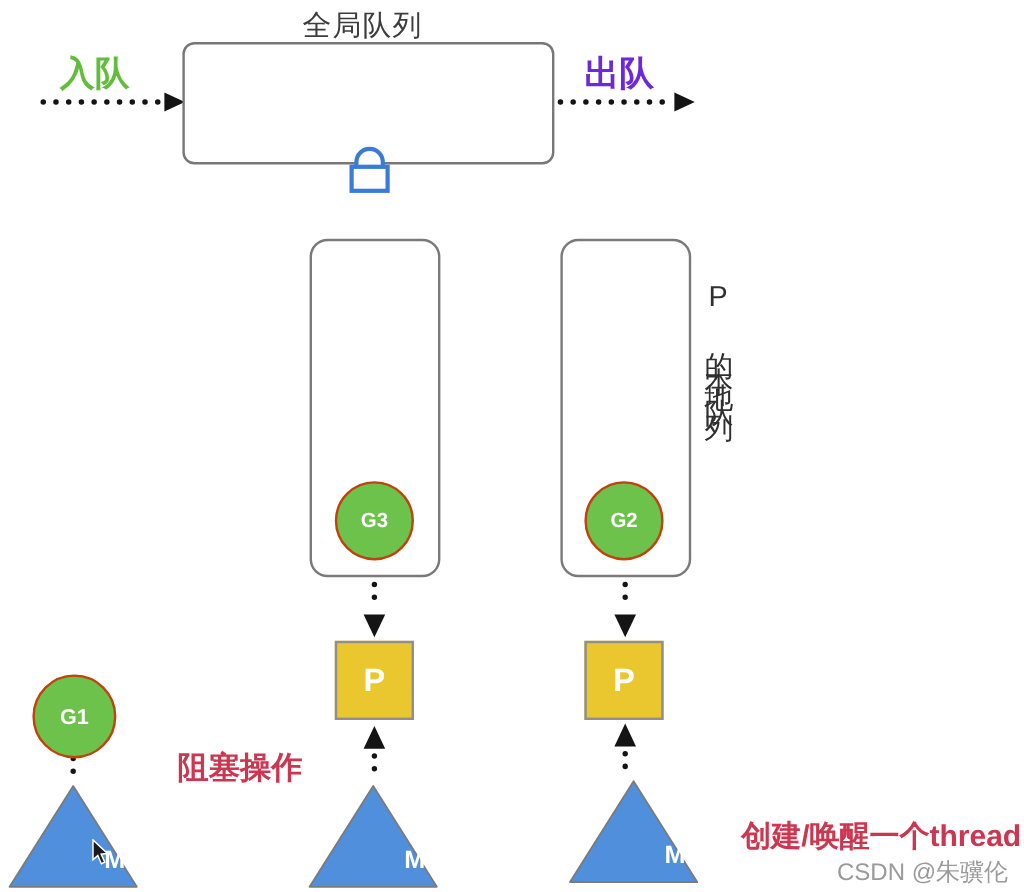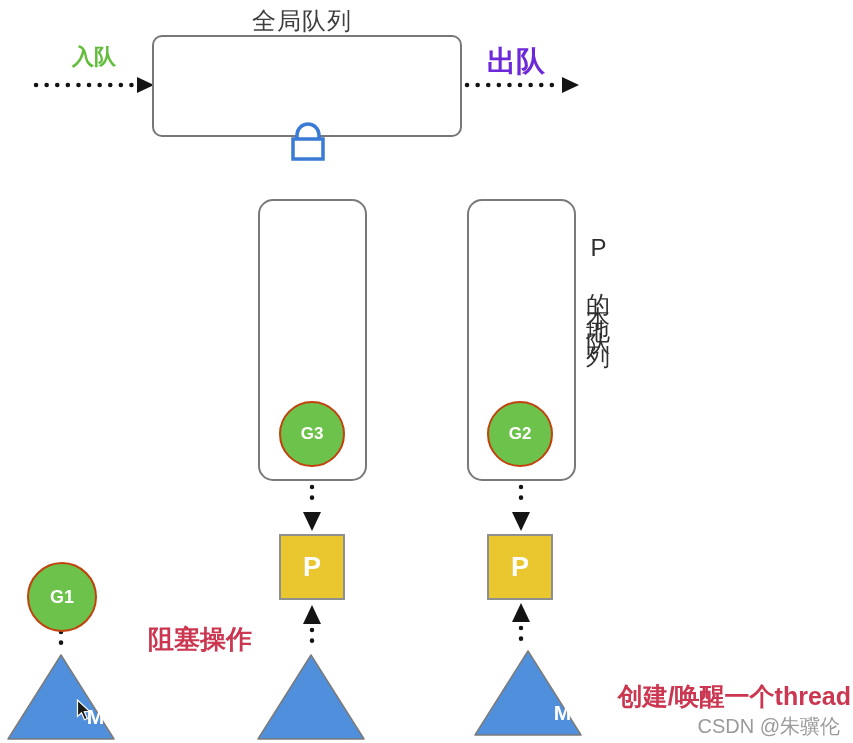--- a/index.html
+++ b/index.html
@@ -11,22 +11,22 @@
     font-family:"Liberation Sans","DejaVu Sans",sans-serif;
   }
   .abs{position:absolute;}
   
   .title{
     left:252px;top:5px;width:120px;
     font-size:24px;color:#3d3d3d;letter-spacing:1px;
     white-space:nowrap;
   }
   .enqueue{
-    left:72px;top:42px;
-    font-size:22px;font-weight:bold;color:#62bd3c;
+    left:50px;top:42px;
+    font-size:29px;font-weight:bold;color:#62bd3c;
     white-space:nowrap;
   }
   .dequeue{
     left:487px;top:42px;
     font-size:29px;font-weight:bold;color:#6d28d9;
     white-space:nowrap;
   }
   .vlabel{
     left:582px;top:234px;
     font-size:24px;color:#2f2f2f;
@@ -138,20 +138,21 @@
   <div class="abs tri m1">
     <svg width="110" height="88" viewBox="0 0 110 88">
       <polygon points="55,2 108,86 2,86" fill="#4f8fdc" stroke="#7b7b7b" stroke-width="1.5" stroke-linejoin="round"></polygon>
     </svg>
     <span class="tlabel">M1</span>
   </div>
   <div class="abs tri m2">
     <svg width="110" height="88" viewBox="0 0 110 88">
       <polygon points="55,2 108,86 2,86" fill="#4f8fdc" stroke="#7b7b7b" stroke-width="1.5" stroke-linejoin="round"></polygon>
     </svg>
+    <span class="tlabel">M2</span>
   </div>
   <div class="abs tri m3">
     <svg width="110" height="88" viewBox="0 0 110 88">
       <polygon points="55,2 108,86 2,86" fill="#4f8fdc" stroke="#7b7b7b" stroke-width="1.5" stroke-linejoin="round"></polygon>
     </svg>
     <span class="tlabel">M3</span>
   </div>
 
   <div class="abs blocking">阻塞操作</div>
   <div class="abs create-thread">创建/唤醒一个thread</div>

